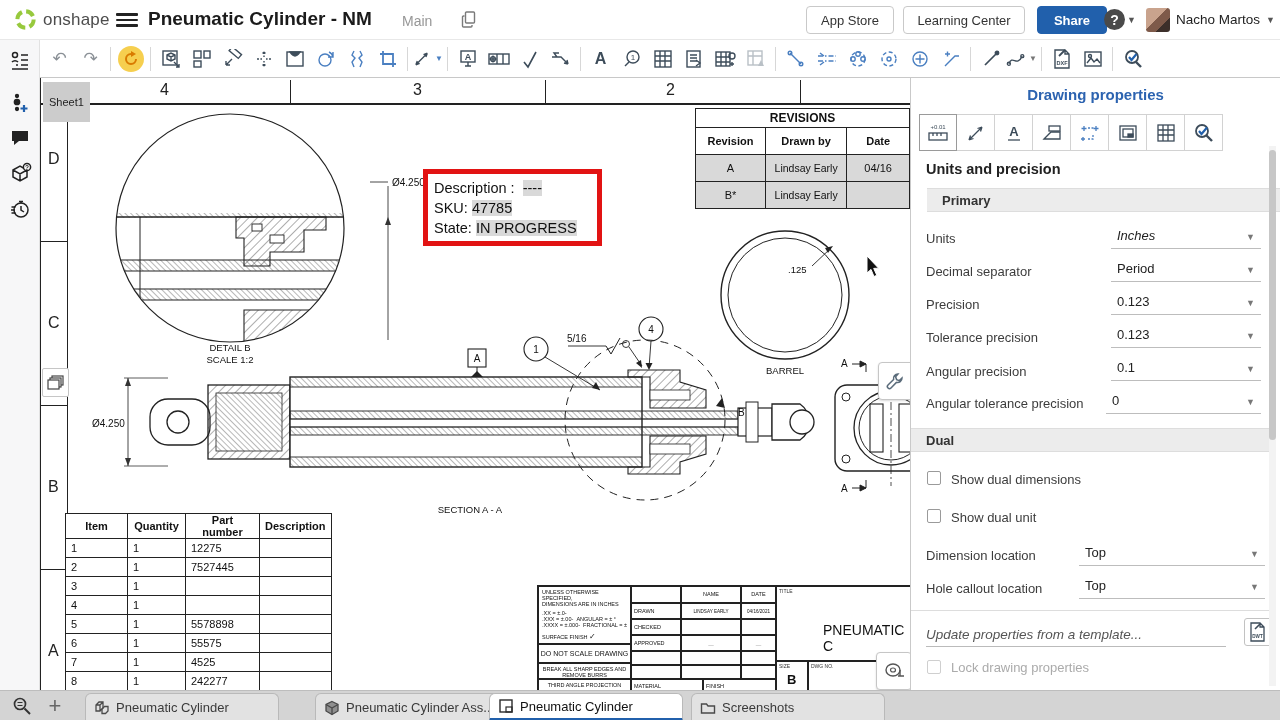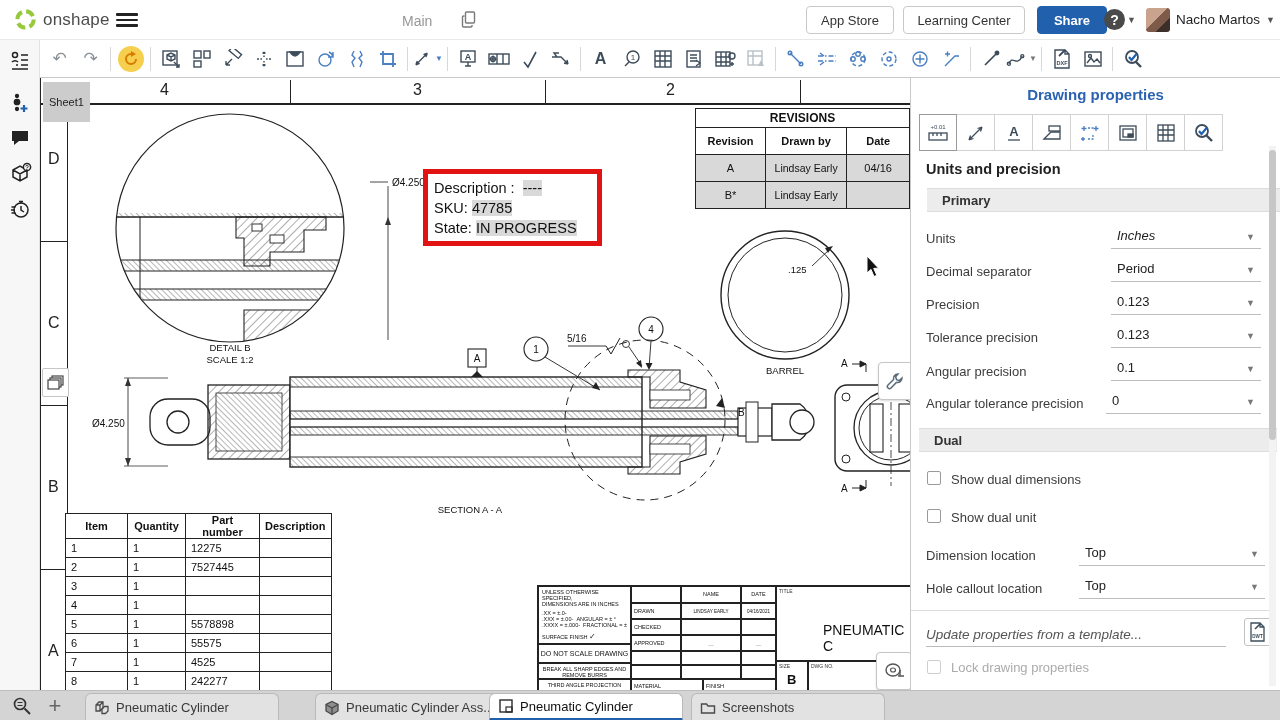--- a/index.html
+++ b/index.html
@@ -115,20 +115,21 @@
       <svg width="23" height="23" viewBox="0 0 24 24">
         <circle cx="12" cy="12" r="8.5" fill="none" stroke="#97c93d" stroke-width="4.2" stroke-dasharray="9 4.5"></circle>
       </svg>
       <span class="logo-text">onshape</span>
     </div>
     <div class="hamburger">
         <span></span>
         <span></span>
         <span></span>
       </div>
+    <div class="doc-title">Pneumatic Cylinder - NM</div>
     <div class="ws-name">Main</div>
     <svg class="copy-ico" width="19" height="20" viewBox="0 0 19 20">
       <rect x="5.5" y="2" width="9" height="11" rx="1" fill="none" stroke="#7a7a7a" stroke-width="1.4"></rect>
       <path d="M4.5 6 H3.5 A1 1 0 0 0 2.5 7 V16 A1 1 0 0 0 3.5 17 H11 A1 1 0 0 0 12 16 V15" fill="none" stroke="#7a7a7a" stroke-width="1.4"></path>
     </svg>
     <button class="hbtn" id="btn-appstore">App Store</button>
     <button class="hbtn" id="btn-learning">Learning Center</button>
     <button class="hbtn" id="btn-share">Share</button>
     <div class="help-wrap">
       <div class="help-circle">?</div>
@@ -774,21 +775,21 @@
     <div class="dd" style="left:200px;top:180px;width:150px;"><span>Period</span><span class="dd-caret">▼</span></div>
     <div class="frow-label" style="top:219px;">Precision</div>
     <div class="dd" style="left:200px;top:213px;width:150px;"><span>0.123</span><span class="dd-caret">▼</span></div>
     <div class="frow-label" style="top:252px;">Tolerance precision</div>
     <div class="dd" style="left:200px;top:246px;width:150px;"><span>0.123</span><span class="dd-caret">▼</span></div>
     <div class="frow-label" style="top:286px;text-align:center;">Angular precision</div>
     <div class="dd" style="left:200px;top:279px;width:150px;"><span>0.1</span><span class="dd-caret">▼</span></div>
     <div class="frow-label" style="top:318px;">Angular tolerance precision</div>
     <div class="dd" style="left:195px;top:312px;width:155px;"><span>0</span><span class="dd-caret">▼</span></div>
 
-    <div class="band" style="top:350px;margin-left:8px;">Dual</div>
+    <div class="band" style="top:350px;">Dual</div>
 
     <div class="cb" style="left:16px;top:393px;"></div>
     <div class="cb-label" style="left:40px;top:394px;">Show dual dimensions</div>
     <div class="cb" style="left:16px;top:431px;"></div>
     <div class="cb-label" style="left:40px;top:432px;">Show dual unit</div>
 
     <div class="frow-label" style="top:470px;">Dimension location</div>
     <div class="dd" style="left:168px;top:464px;width:186px;"><span>Top</span><span class="dd-caret">▼</span></div>
     <div class="frow-label" style="top:503px;">Hole callout location</div>
     <div class="dd" style="left:168px;top:497px;width:186px;"><span>Top</span><span class="dd-caret">▼</span></div>

